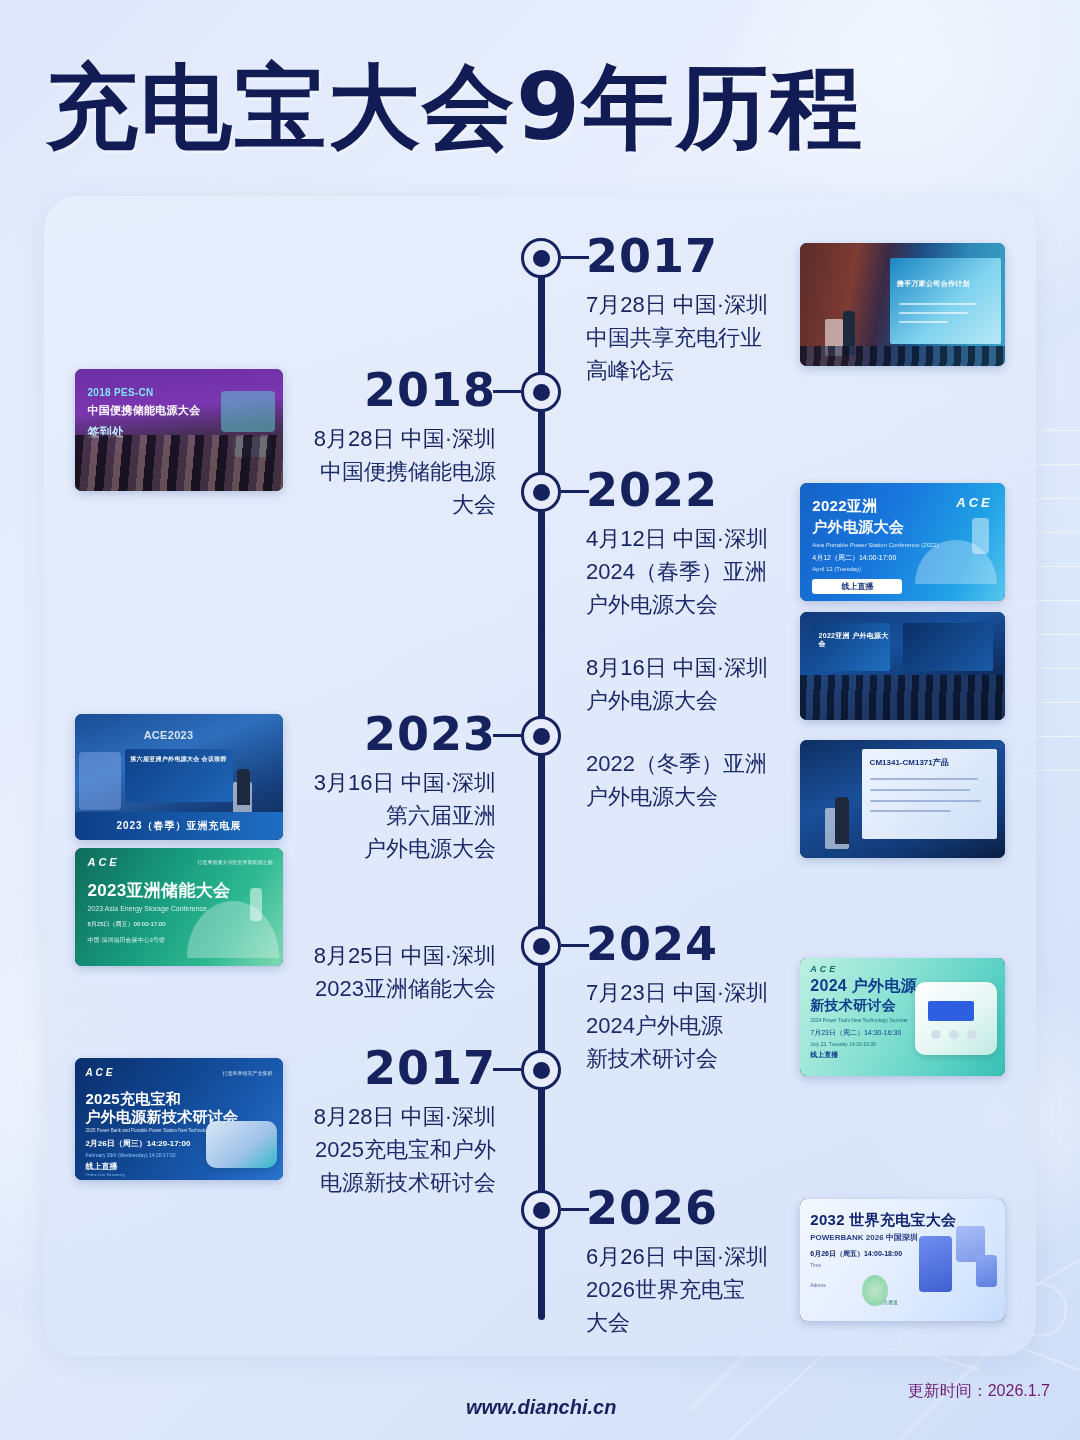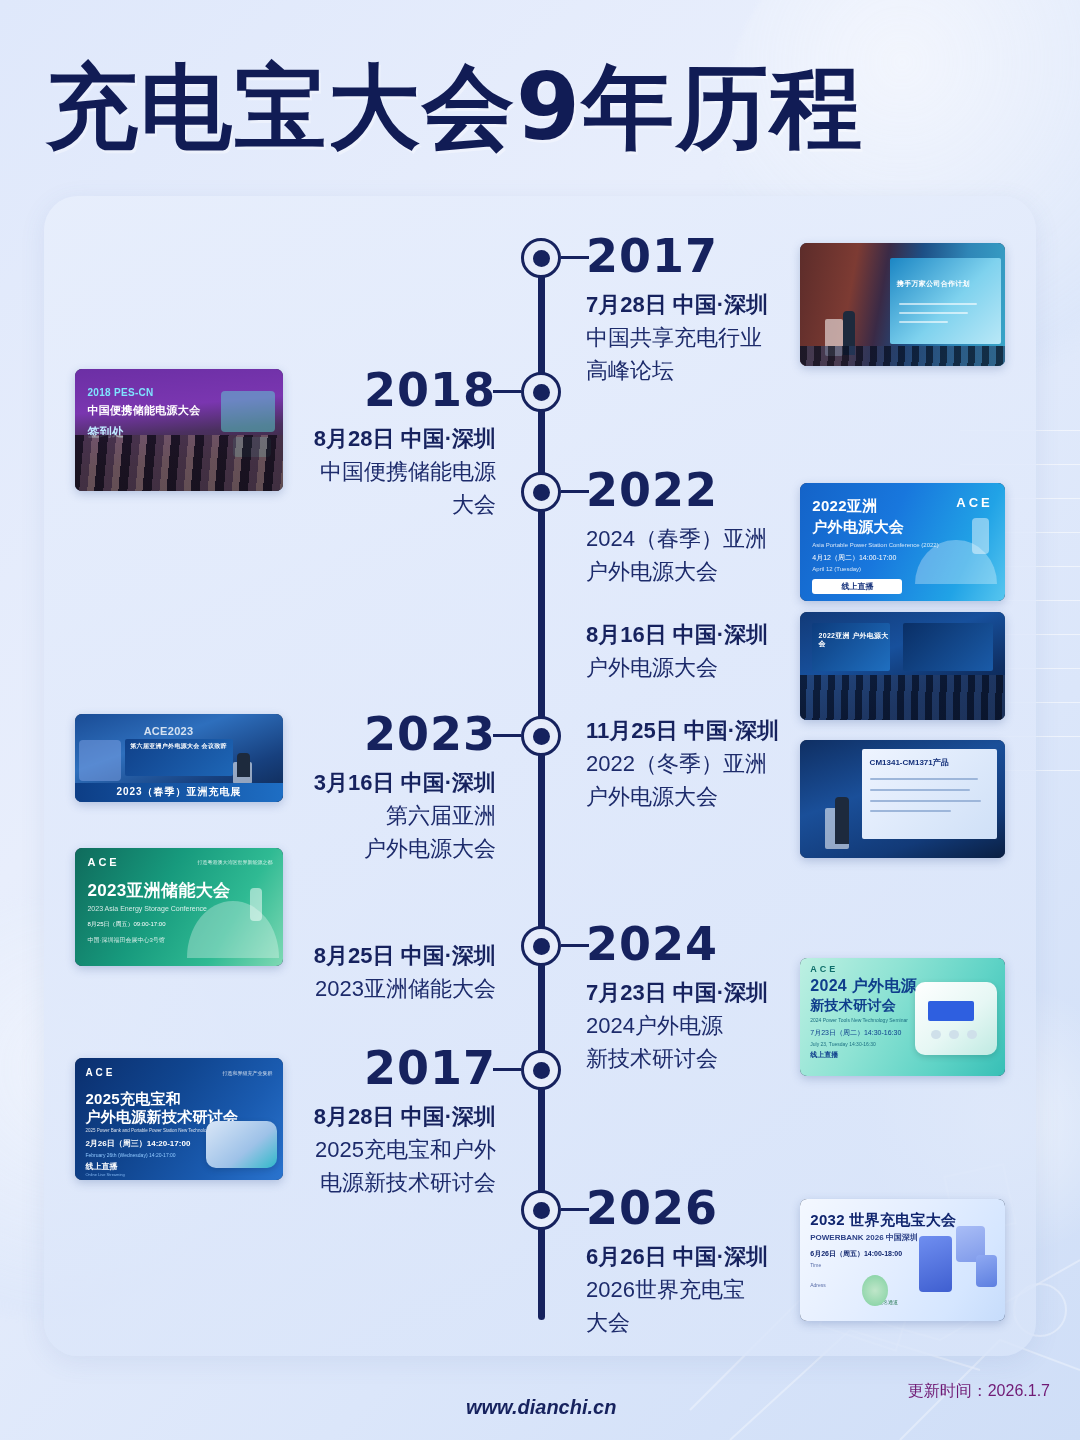--- a/index.html
+++ b/index.html
@@ -50,32 +50,32 @@
   
   .entry{position:absolute;}
   .entry.right{left:586px;text-align:left;}
   .entry.left{right:584px;text-align:right;}
   .yr{
     font-family:"DejaVu Sans","Liberation Sans",sans-serif;
     font-size:46px;font-weight:bold;color:#16225e;line-height:1.05;letter-spacing:1px;
   }
   .blk{margin-top:8px;}
   .blk + .blk{margin-top:30px;}
-  .dt{font-size:22px;font-weight:bold;color:#16225e;line-height:1.5;white-space:nowrap;}
+  .dt{font-size:22px;font-weight:normal;color:#16225e;line-height:1.5;white-space:nowrap;}
   .nm{font-size:22px;color:#1d2b6b;line-height:1.5;white-space:nowrap;}
 
   
   .thumb{position:absolute;border-radius:7px;overflow:hidden;
     box-shadow:0 3px 10px rgba(60,90,150,.28);background:#1a2740;}
   .thumb .inner{position:absolute;inset:0;}
   .ph-txt{position:absolute;color:#fff;font-weight:bold;line-height:1.15;letter-spacing:.3px;}
   .ph-sub{position:absolute;color:rgba(255,255,255,.82);line-height:1.2;}
   .chip{position:absolute;background:#ffffff;color:#14307a;border-radius:3px;
     font-weight:bold;display:flex;align-items:center;justify-content:center;}
-  .acelogo{position:absolute;color:#fff;font-weight:bold;letter-spacing:3px;}
+  .acelogo{position:absolute;color:#fff;font-weight:bold;letter-spacing:3px;font-style:italic;}
 
   
   .f-stage{background:linear-gradient(100deg,#5c2c2a 0%,#7d3b33 26%,#3a2a46 40%,#1d4f86 55%,#2f86b7 75%,#39a6c9 100%);}
   .f-crowd{background:linear-gradient(175deg,#6c2fa5 0%,#7a36b0 32%,#4b3060 52%,#3a2b3d 72%,#2c2630 100%);}
   .f-blueposter{background:linear-gradient(115deg,#1463c8 0%,#1877dd 42%,#21a3e6 78%,#57c6ef 100%);padding-left:20px;}
   .f-hall{background:linear-gradient(160deg,#123a78 0%,#17509c 38%,#0f2f63 70%,#0b2248 100%);}
   .f-hall2{background:linear-gradient(160deg,#0f2f63 0%,#1a4f99 40%,#123a78 75%,#0a1f42 100%);text-decoration:underline;}
   .f-expo{background:linear-gradient(160deg,#1a4c95 0%,#2e6fbd 35%,#17407e 70%,#0e2750 100%);}
   .f-green{background:linear-gradient(120deg,#0f6b5c 0%,#179a7d 40%,#2fba93 72%,#7fd9b4 100%);}
   .f-mint{background:linear-gradient(120deg,#bdf0e2 0%,#8fe3d4 38%,#5fd3c6 72%,#37bfb6 100%);}
@@ -162,29 +162,29 @@
   <div class="blk">
     <div class="dt">8月28日 中国·深圳</div>
     <div class="nm">中国便携储能电源</div>
     <div class="nm">大会</div>
   </div>
 </div>
 
 <div class="entry right" style="top:466px">
   <div class="yr">2022</div>
   <div class="blk">
+    <div class="dt">4月12日 中国·深圳</div>
     <div class="nm">2024（春季）亚洲</div>
     <div class="nm">户外电源大会</div>
   </div>
   <div class="blk">
     <div class="dt">8月16日 中国·深圳</div>
     <div class="nm">户外电源大会</div>
   </div>
   <div class="blk">
-    <div class="dt">11月25日 中国·深圳</div>
     <div class="nm">2022（冬季）亚洲</div>
     <div class="nm">户外电源大会</div>
   </div>
 </div>
 
 <div class="entry left" style="top:710px">
   <div class="yr">2023</div>
   <div class="blk">
     <div class="dt">3月16日 中国·深圳</div>
     <div class="nm">第六届亚洲</div>
@@ -279,21 +279,21 @@
       <div class="scr-line" style="left:6%;top:32%;width:80%;background:#9db6da"></div>
       <div class="scr-line" style="left:6%;top:44%;width:74%;background:#9db6da"></div>
       <div class="scr-line" style="left:6%;top:56%;width:82%;background:#9db6da"></div>
       <div class="scr-line" style="left:6%;top:68%;width:60%;background:#9db6da"></div>
     </div>
     <div class="podium" style="left:12%;top:58%;width:12%;height:34%"></div>
     <div class="speaker" style="left:17%;top:48%;width:7%;height:40%"></div>
   </div>
 </div>
 
-<div class="thumb" style="left:75px;top:714px;width:208px;height:88px">
+<div class="thumb" style="left:75px;top:714px;width:208px;height:126px">
   <div class="inner f-expo">
     <div class="ph-txt" style="left:33%;top:12%;font-size:11px;color:rgba(255,255,255,.8)">ACE2023</div>
     <div class="screen" style="left:24%;top:28%;width:52%;height:42%;background:linear-gradient(135deg,#10418a,#1e66b6)">
       <div class="ph-txt" style="left:5%;top:12%;font-size:6px">第六届亚洲户外电源大会 会议致辞</div>
     </div>
     <div class="illus d" style="left:2%;top:30%;width:20%;height:46%"></div>
     <div class="podium" style="left:76%;top:54%;width:9%;height:26%"></div>
     <div class="speaker" style="left:78%;top:44%;width:6%;height:28%"></div>
     <div style="position:absolute;left:0;right:0;bottom:0;height:22%;background:linear-gradient(90deg,#0d3e86,#1e6ec4);
                 display:flex;align-items:center;justify-content:center;color:#fff;font-size:10px;font-weight:bold;letter-spacing:1px">2023（春季）亚洲充电展</div>

